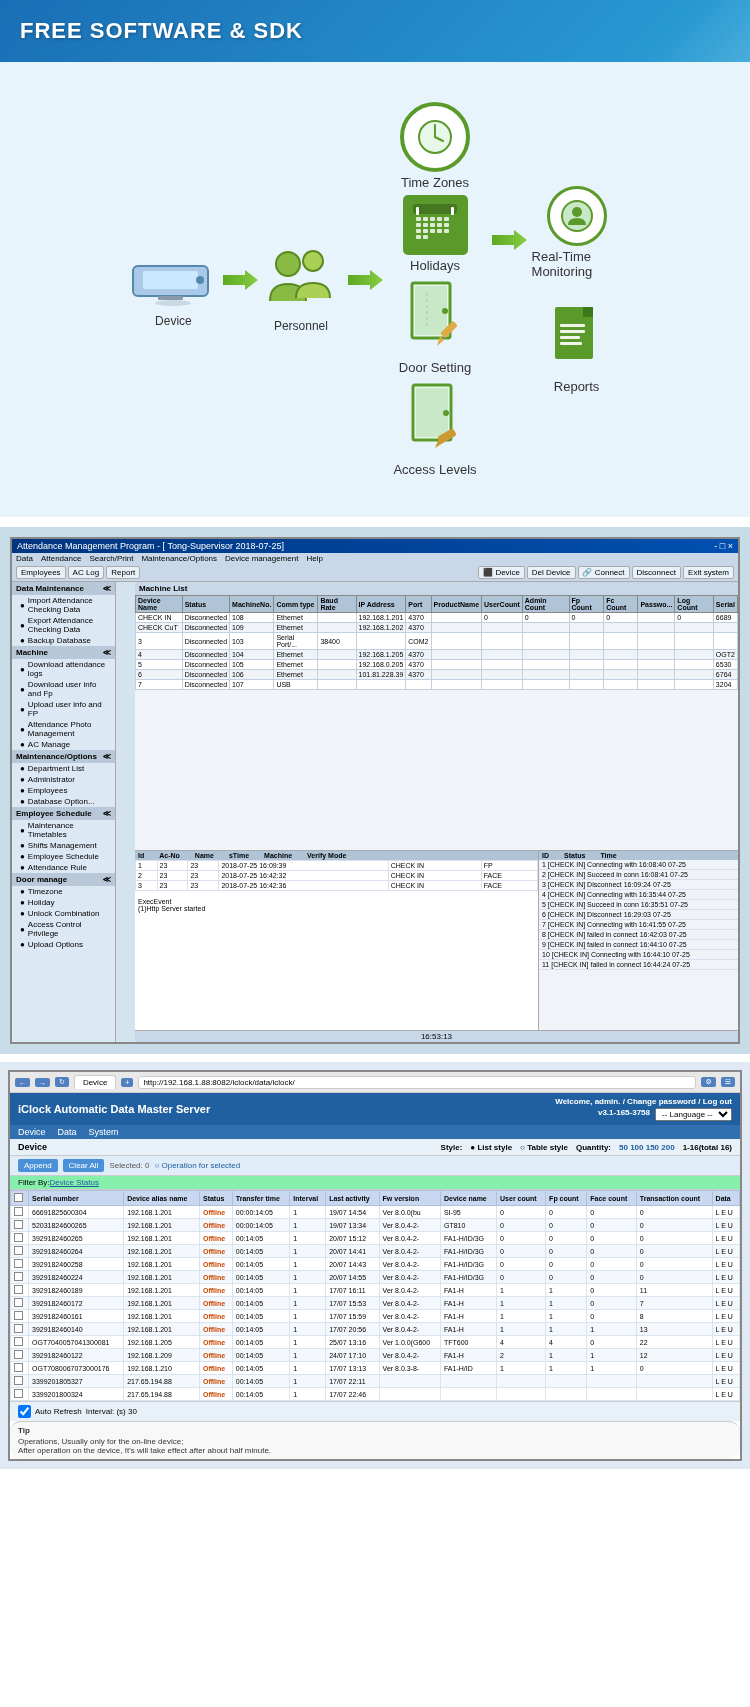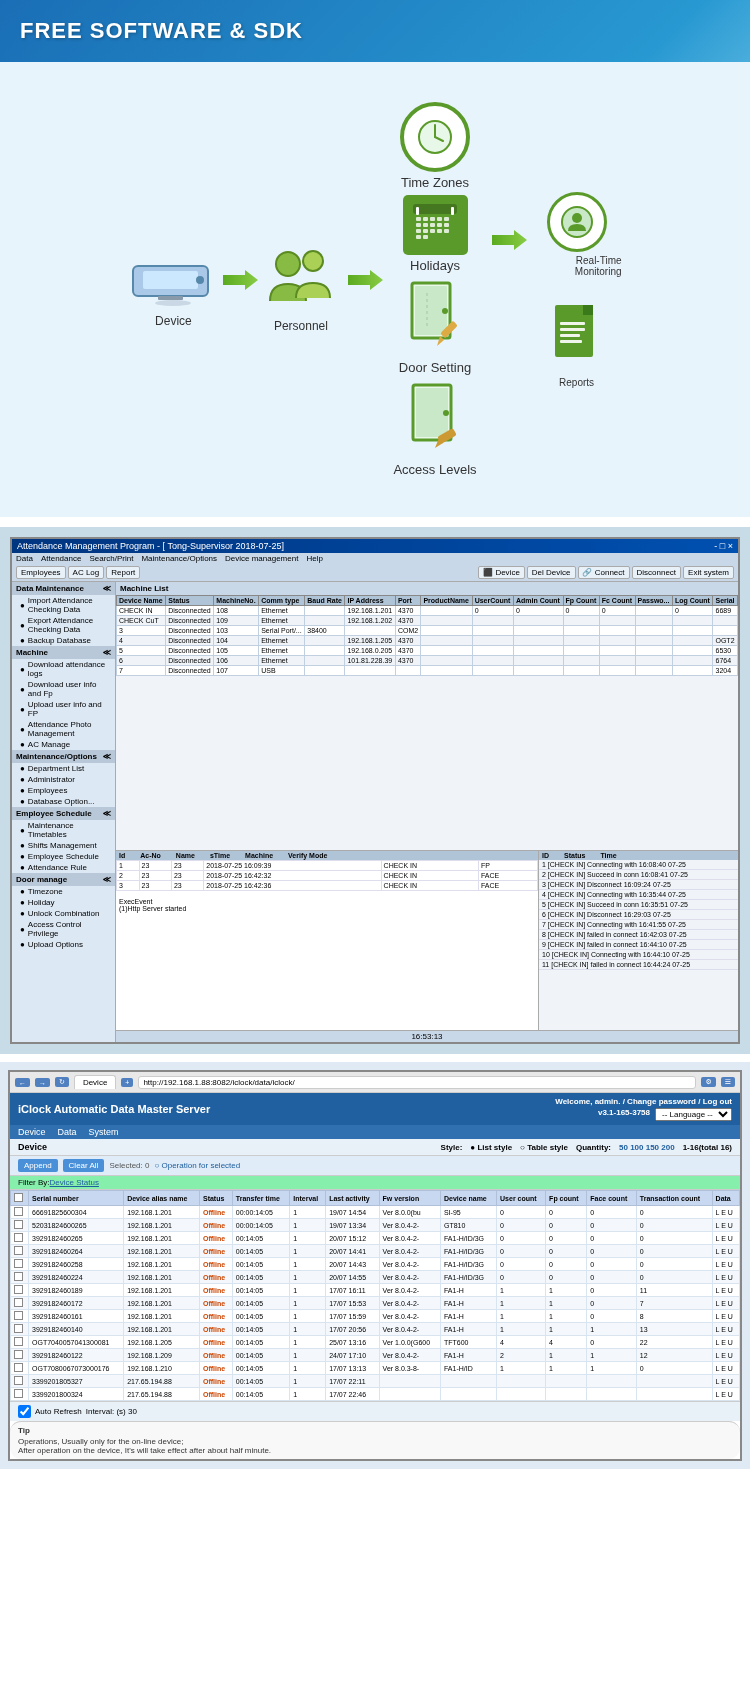--- a/index.html
+++ b/index.html
@@ -56,23 +56,23 @@
       color: #333;
       text-align: center;
     }
     .right-item {
       display: flex;
       flex-direction: column;
       align-items: center;
       gap: 3px;
     }
     .right-item .label {
-      font-size: 10px;
+      font-size: 13px;
       color: #333;
-      text-align: right;
+      text-align: left;
     }
 
     
     .green-circle {
       width: 70px; height: 70px;
       border: 4px solid #5a9a2a;
       border-radius: 50%;
       background: #fff;
       display: flex; align-items: center; justify-content: center;
     }
@@ -154,20 +154,21 @@
       cursor: pointer;
       display: flex;
       align-items: center;
       gap: 3px;
     }
     .sw-content {
       flex: 1;
       display: flex;
       flex-direction: column;
       background: #f0f4f8;
+      margin-left: 19px;
     }
     .sw-machine-list {
       flex: 1;
       overflow: hidden;
     }
     .sw-machine-header {
       background: #c8d8e8;
       padding: 2px 4px;
       font-weight: bold;
       font-size: 8px;

